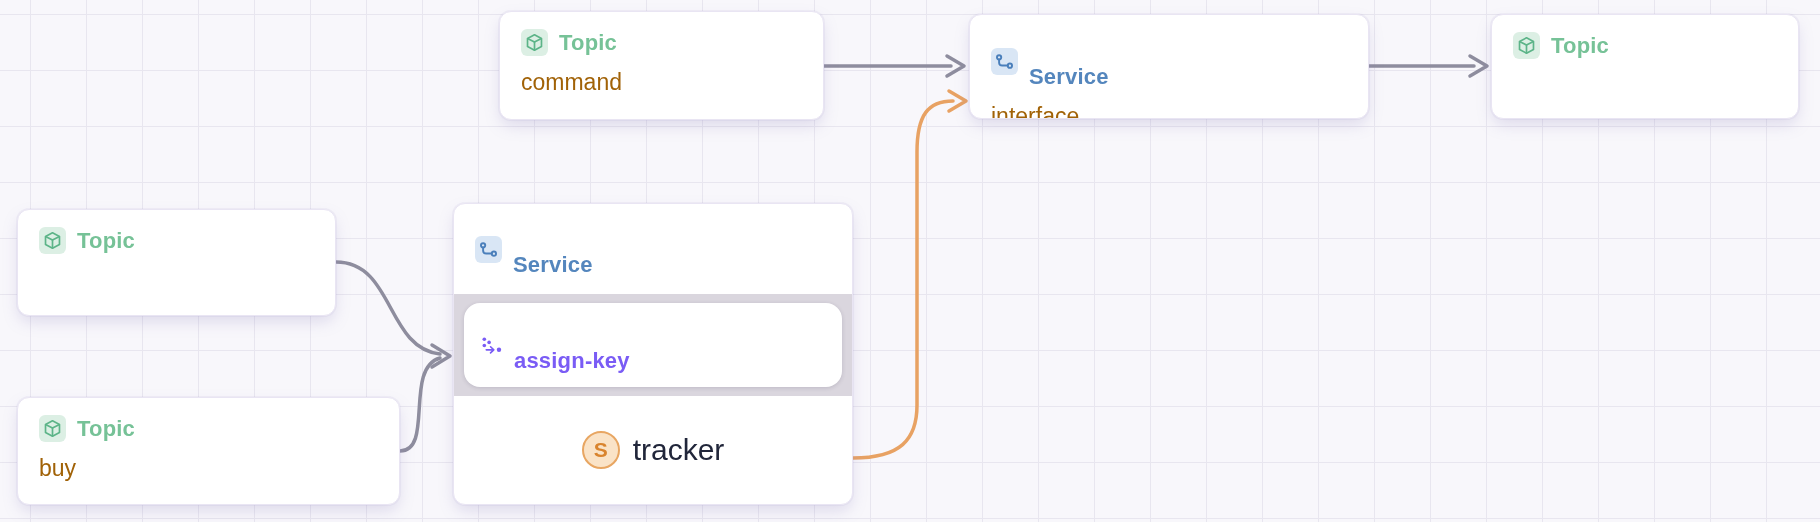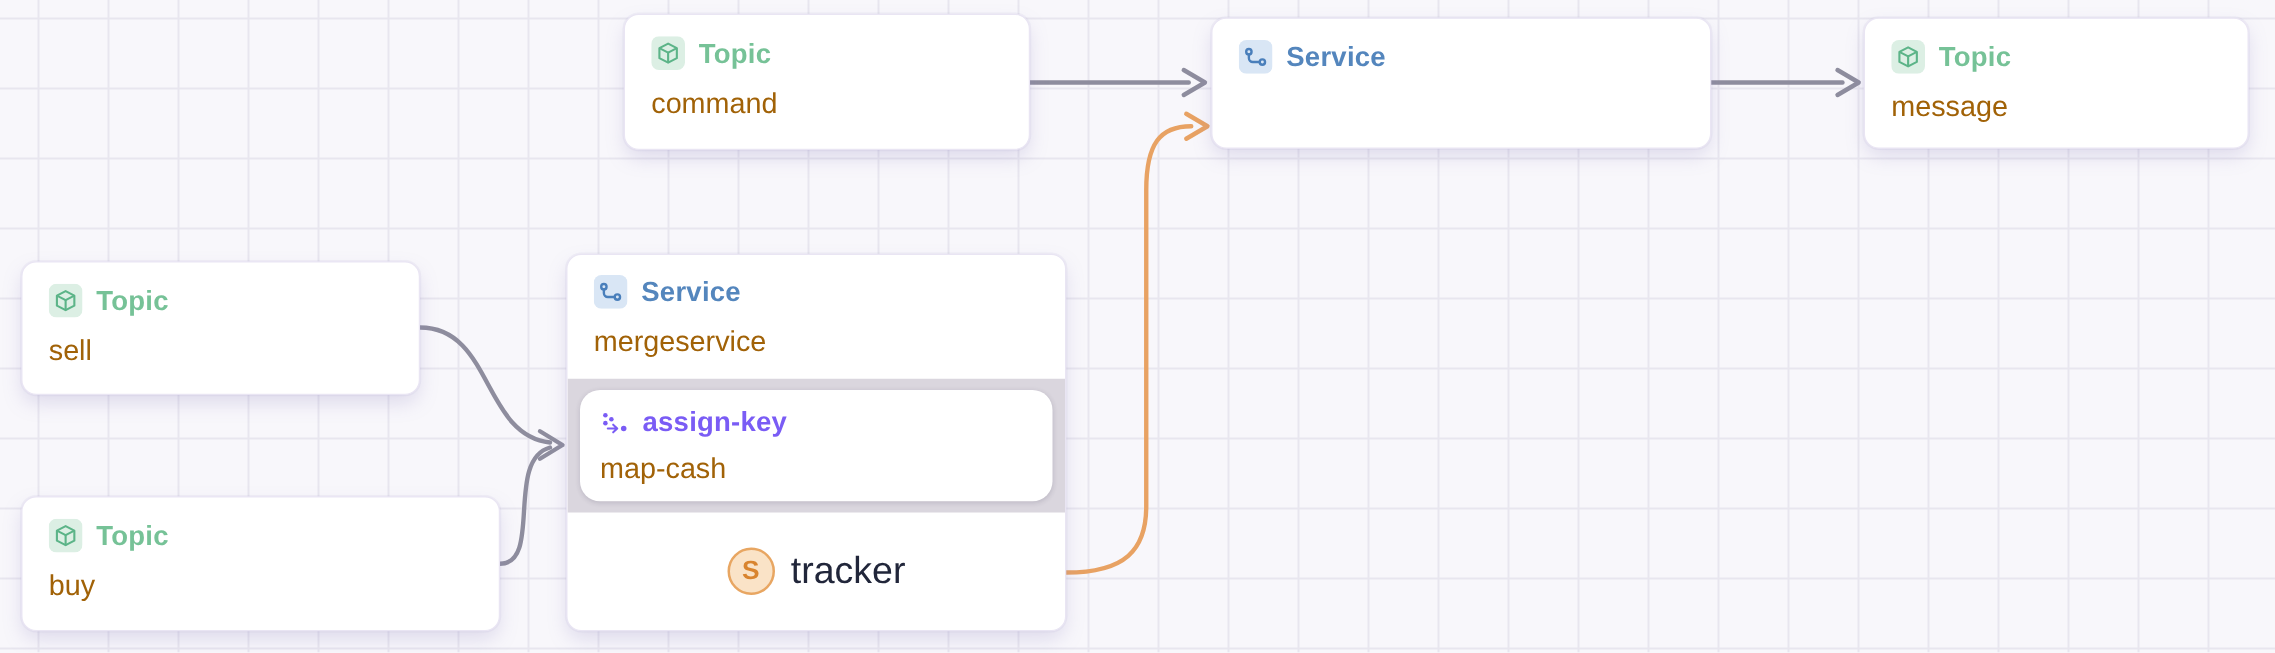--- a/index.html
+++ b/index.html
@@ -36,21 +36,21 @@
     border: 1px solid #e9e5f3;
     border-radius: 12px;
     box-shadow: 0 0 0 1px rgba(165,155,205,0.10), 0 7px 16px -2px rgba(140,128,190,0.26);
     overflow: hidden;
   }
   .node-pad { padding: 17px 21px 0; }
   .node-header { display: flex; align-items: center; gap: 11px; }
   .icon-box { display: inline-flex; line-height: 0; }
   .type-label { font-size: 22px; font-weight: 700; letter-spacing: 0.2px; }
   .topic  .type-label { color: #76c297; }
-  .service .type-label { color: #5486bd; }
+  .service .type-label { color: #5486bd; margin-top: 32px; }
   .node-name { font-size: 23px; color: #a16207; margin-top: 13px; }
 
   .n-command   { left: 499px;  top: 11px;  width: 325px; height: 109px; }
   .n-interface { left: 969px;  top: 14px;  width: 400px; height: 105px; }
   .n-message   { left: 1491px; top: 14px;  width: 308px; height: 105px; }
   .n-sell      { left: 17px;   top: 209px; width: 319px; height: 107px; }
   .n-buy       { left: 17px;   top: 397px; width: 383px; height: 108px; }
 
   .n-merge { left: 453px; top: 203px; width: 400px; height: 302px;
              display: flex; flex-direction: column; }
@@ -139,58 +139,57 @@
               <rect width="24" height="24" rx="5.5" fill="#d9e6f5"></rect>
               <g fill="none" stroke="#4a7fbb" stroke-width="1.7" stroke-linecap="round">
                 <circle cx="7.2" cy="8.3" r="1.9"></circle>
                 <circle cx="16.8" cy="15.7" r="1.9"></circle>
                 <path d="M7.2 10.2 v2.6 a2.8 2.8 0 0 0 2.8 2.8 h4.9"></path>
               </g>
             </svg>
         </span>
         <span class="type-label">Service</span>
       </div>
+      <div class="node-name">interface</div>
     </div>
   </div>
 
   <div class="node topic n-message">
     <div class="node-pad">
       <div class="node-header">
         <span class="icon-box">
           <svg width="27" height="27" viewBox="0 0 24 24">
               <rect width="24" height="24" rx="5.5" fill="#dcefe4"></rect>
               <g fill="none" stroke="#5cb488" stroke-width="1.5" stroke-linejoin="round">
                 <path d="M12 5.2 L18.2 8.4 V15.6 L12 18.8 L5.8 15.6 V8.4 Z"></path>
                 <path d="M5.8 8.4 L12 11.6 L18.2 8.4"></path>
                 <path d="M12 11.6 V18.8"></path>
               </g>
             </svg>
         </span>
         <span class="type-label">Topic</span>
       </div>
-      <div class="node-name">message</div>
     </div>
   </div>
 
   <div class="node topic n-sell">
     <div class="node-pad">
       <div class="node-header">
         <span class="icon-box">
           <svg width="27" height="27" viewBox="0 0 24 24">
               <rect width="24" height="24" rx="5.5" fill="#dcefe4"></rect>
               <g fill="none" stroke="#5cb488" stroke-width="1.5" stroke-linejoin="round">
                 <path d="M12 5.2 L18.2 8.4 V15.6 L12 18.8 L5.8 15.6 V8.4 Z"></path>
                 <path d="M5.8 8.4 L12 11.6 L18.2 8.4"></path>
                 <path d="M12 11.6 V18.8"></path>
               </g>
             </svg>
         </span>
         <span class="type-label">Topic</span>
       </div>
-      <div class="node-name">sell</div>
     </div>
   </div>
 
   <div class="node topic n-buy">
     <div class="node-pad">
       <div class="node-header">
         <span class="icon-box">
           <svg width="27" height="27" viewBox="0 0 24 24">
               <rect width="24" height="24" rx="5.5" fill="#dcefe4"></rect>
               <g fill="none" stroke="#5cb488" stroke-width="1.5" stroke-linejoin="round">
@@ -214,40 +213,38 @@
               <rect width="24" height="24" rx="5.5" fill="#d9e6f5"></rect>
               <g fill="none" stroke="#4a7fbb" stroke-width="1.7" stroke-linecap="round">
                 <circle cx="7.2" cy="8.3" r="1.9"></circle>
                 <circle cx="16.8" cy="15.7" r="1.9"></circle>
                 <path d="M7.2 10.2 v2.6 a2.8 2.8 0 0 0 2.8 2.8 h4.9"></path>
               </g>
             </svg>
         </span>
         <span class="type-label">Service</span>
       </div>
-      <div class="node-name">mergeservice</div>
     </div>
 
     <div class="transform-band">
       <div class="transform-card">
         <div class="node-header">
           <span class="icon-box">
             <svg width="23" height="23" viewBox="0 0 24 24">
                 <g fill="#7a5cf5">
                   <circle cx="4.5" cy="5.5" r="1.9"></circle>
                   <circle cx="4.5" cy="12" r="1.9"></circle>
                   <circle cx="9.5" cy="8.8" r="1.9"></circle>
                   <circle cx="19.8" cy="16.5" r="2.3"></circle>
                 </g>
                 <path d="M6.5 16.5 h7.5 m-3 -3.2 l3.4 3.2 -3.4 3.2" fill="none" stroke="#7a5cf5" stroke-width="1.7" stroke-linecap="round" stroke-linejoin="round"></path>
               </svg>
           </span>
           <span class="type-label">assign-key</span>
         </div>
-        <div class="node-name">map-cash</div>
       </div>
     </div>
 
     <div class="consumer-row">
       <span class="badge-s">S</span>
       <span class="consumer-name">tracker</span>
     </div>
   </div>
 
 </div>

